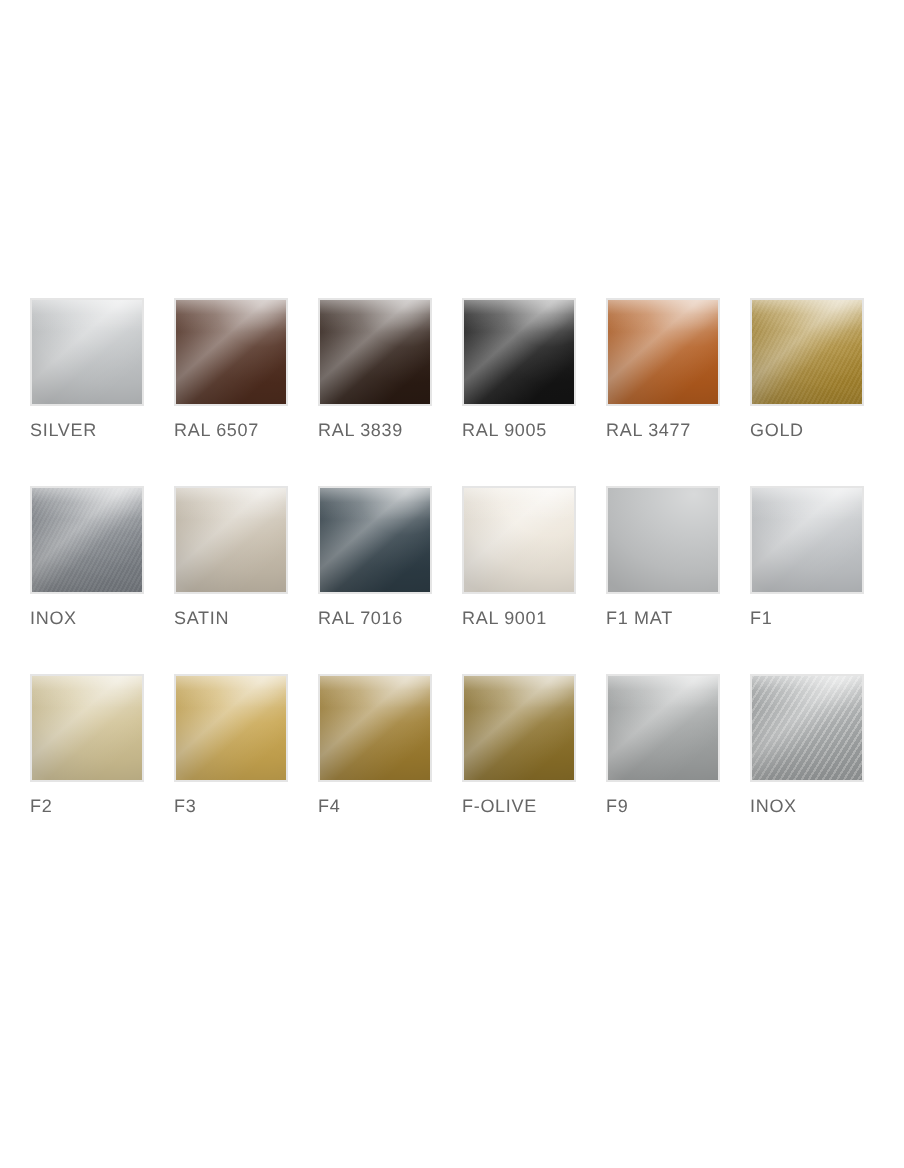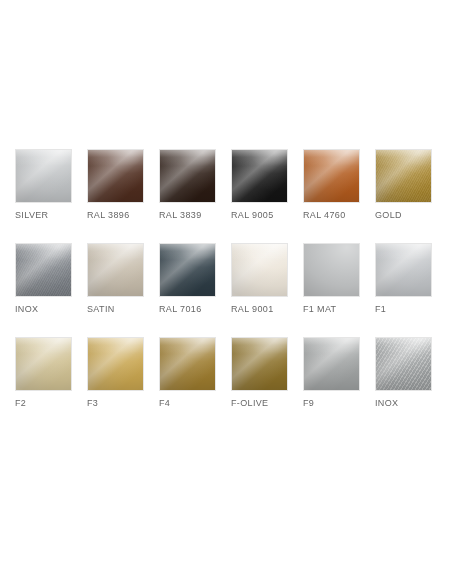--- a/index.html
+++ b/index.html
@@ -149,21 +149,21 @@
         </div>
         <div class="swatch-label">SILVER</div>
       </div>
       <div class="swatch-cell">
         <div class="swatch-chip">
           <div class="chip-base" style="background: rgb(78, 44, 30);"></div>
           <div class="chip-sheen"></div>
           <div class="chip-shade"></div>
           <div class="chip-topglint"></div>
         </div>
-        <div class="swatch-label">RAL 3896</div>
+        <div class="swatch-label">RAL 6507</div>
       </div>
       <div class="swatch-cell">
         <div class="swatch-chip">
           <div class="chip-base" style="background: rgb(43, 27, 19);"></div>
           <div class="chip-sheen"></div>
           <div class="chip-shade"></div>
           <div class="chip-topglint"></div>
         </div>
         <div class="swatch-label">RAL 3839</div>
       </div>
@@ -176,21 +176,21 @@
         </div>
         <div class="swatch-label">RAL 9005</div>
       </div>
       <div class="swatch-cell">
         <div class="swatch-chip">
           <div class="chip-base" style="background: rgb(177, 90, 29);"></div>
           <div class="chip-sheen"></div>
           <div class="chip-shade"></div>
           <div class="chip-topglint"></div>
         </div>
-        <div class="swatch-label">RAL 4760</div>
+        <div class="swatch-label">RAL 3477</div>
       </div>
       <div class="swatch-cell">
         <div class="swatch-chip">
           <div class="chip-base" style="background: rgb(168, 134, 46);"></div>
           <div class="chip-grain"></div>
           <div class="chip-sheen"></div>
           <div class="chip-shade"></div>
           <div class="chip-topglint"></div>
         </div>
         <div class="swatch-label">GOLD</div>

